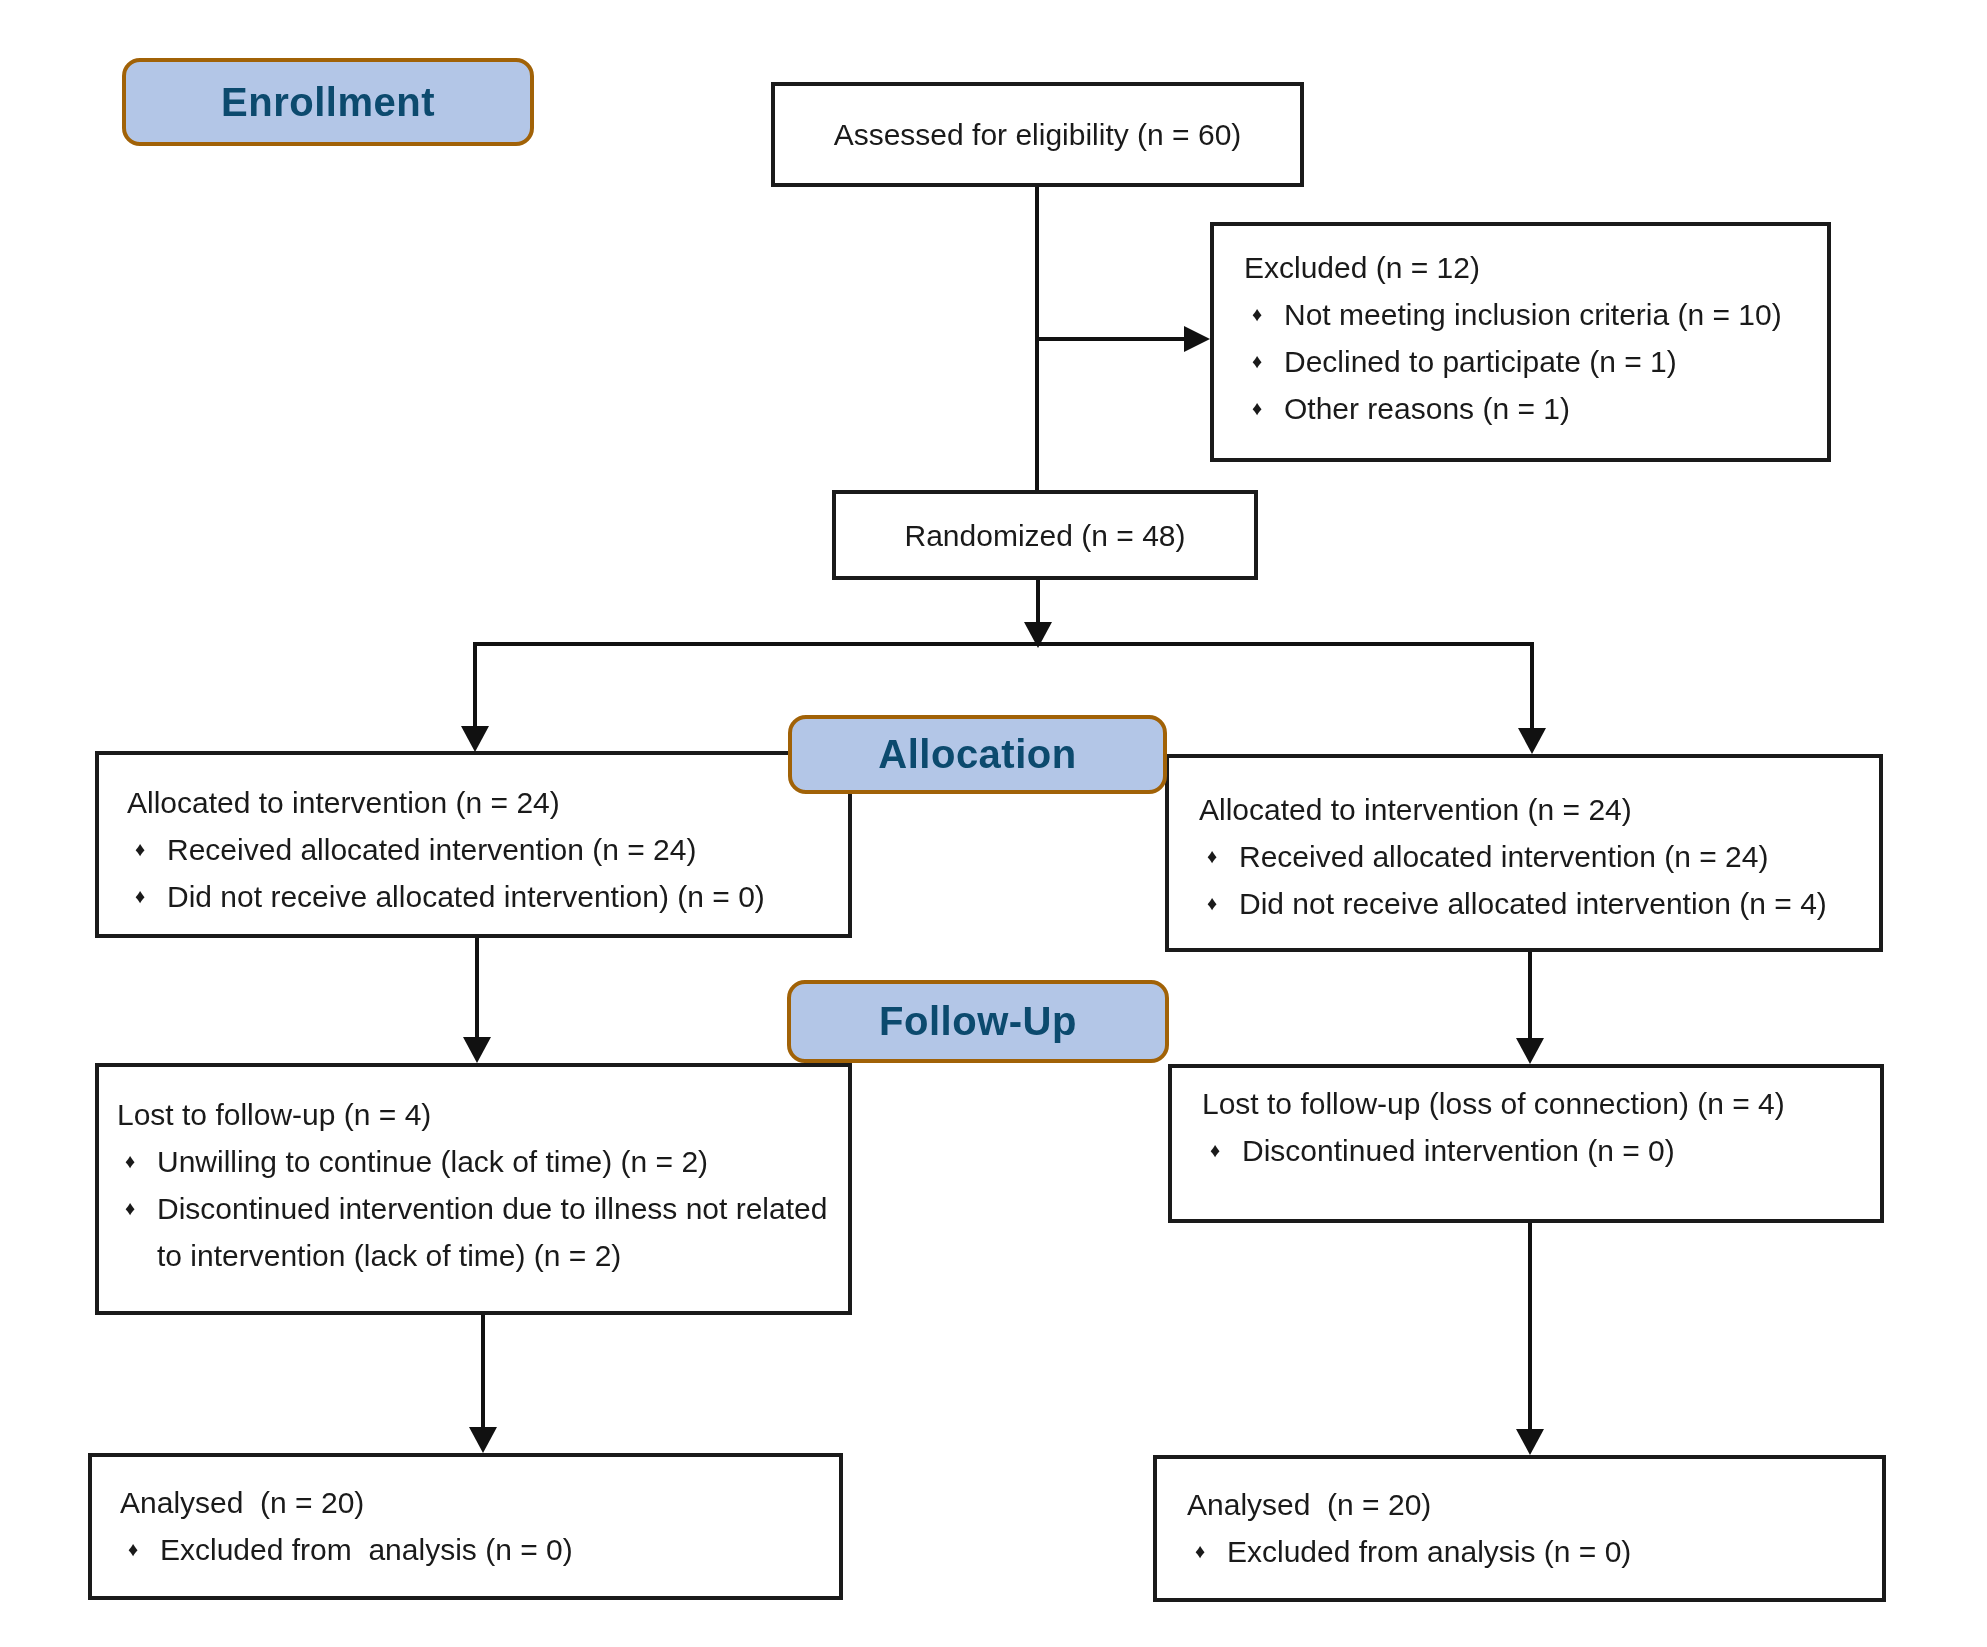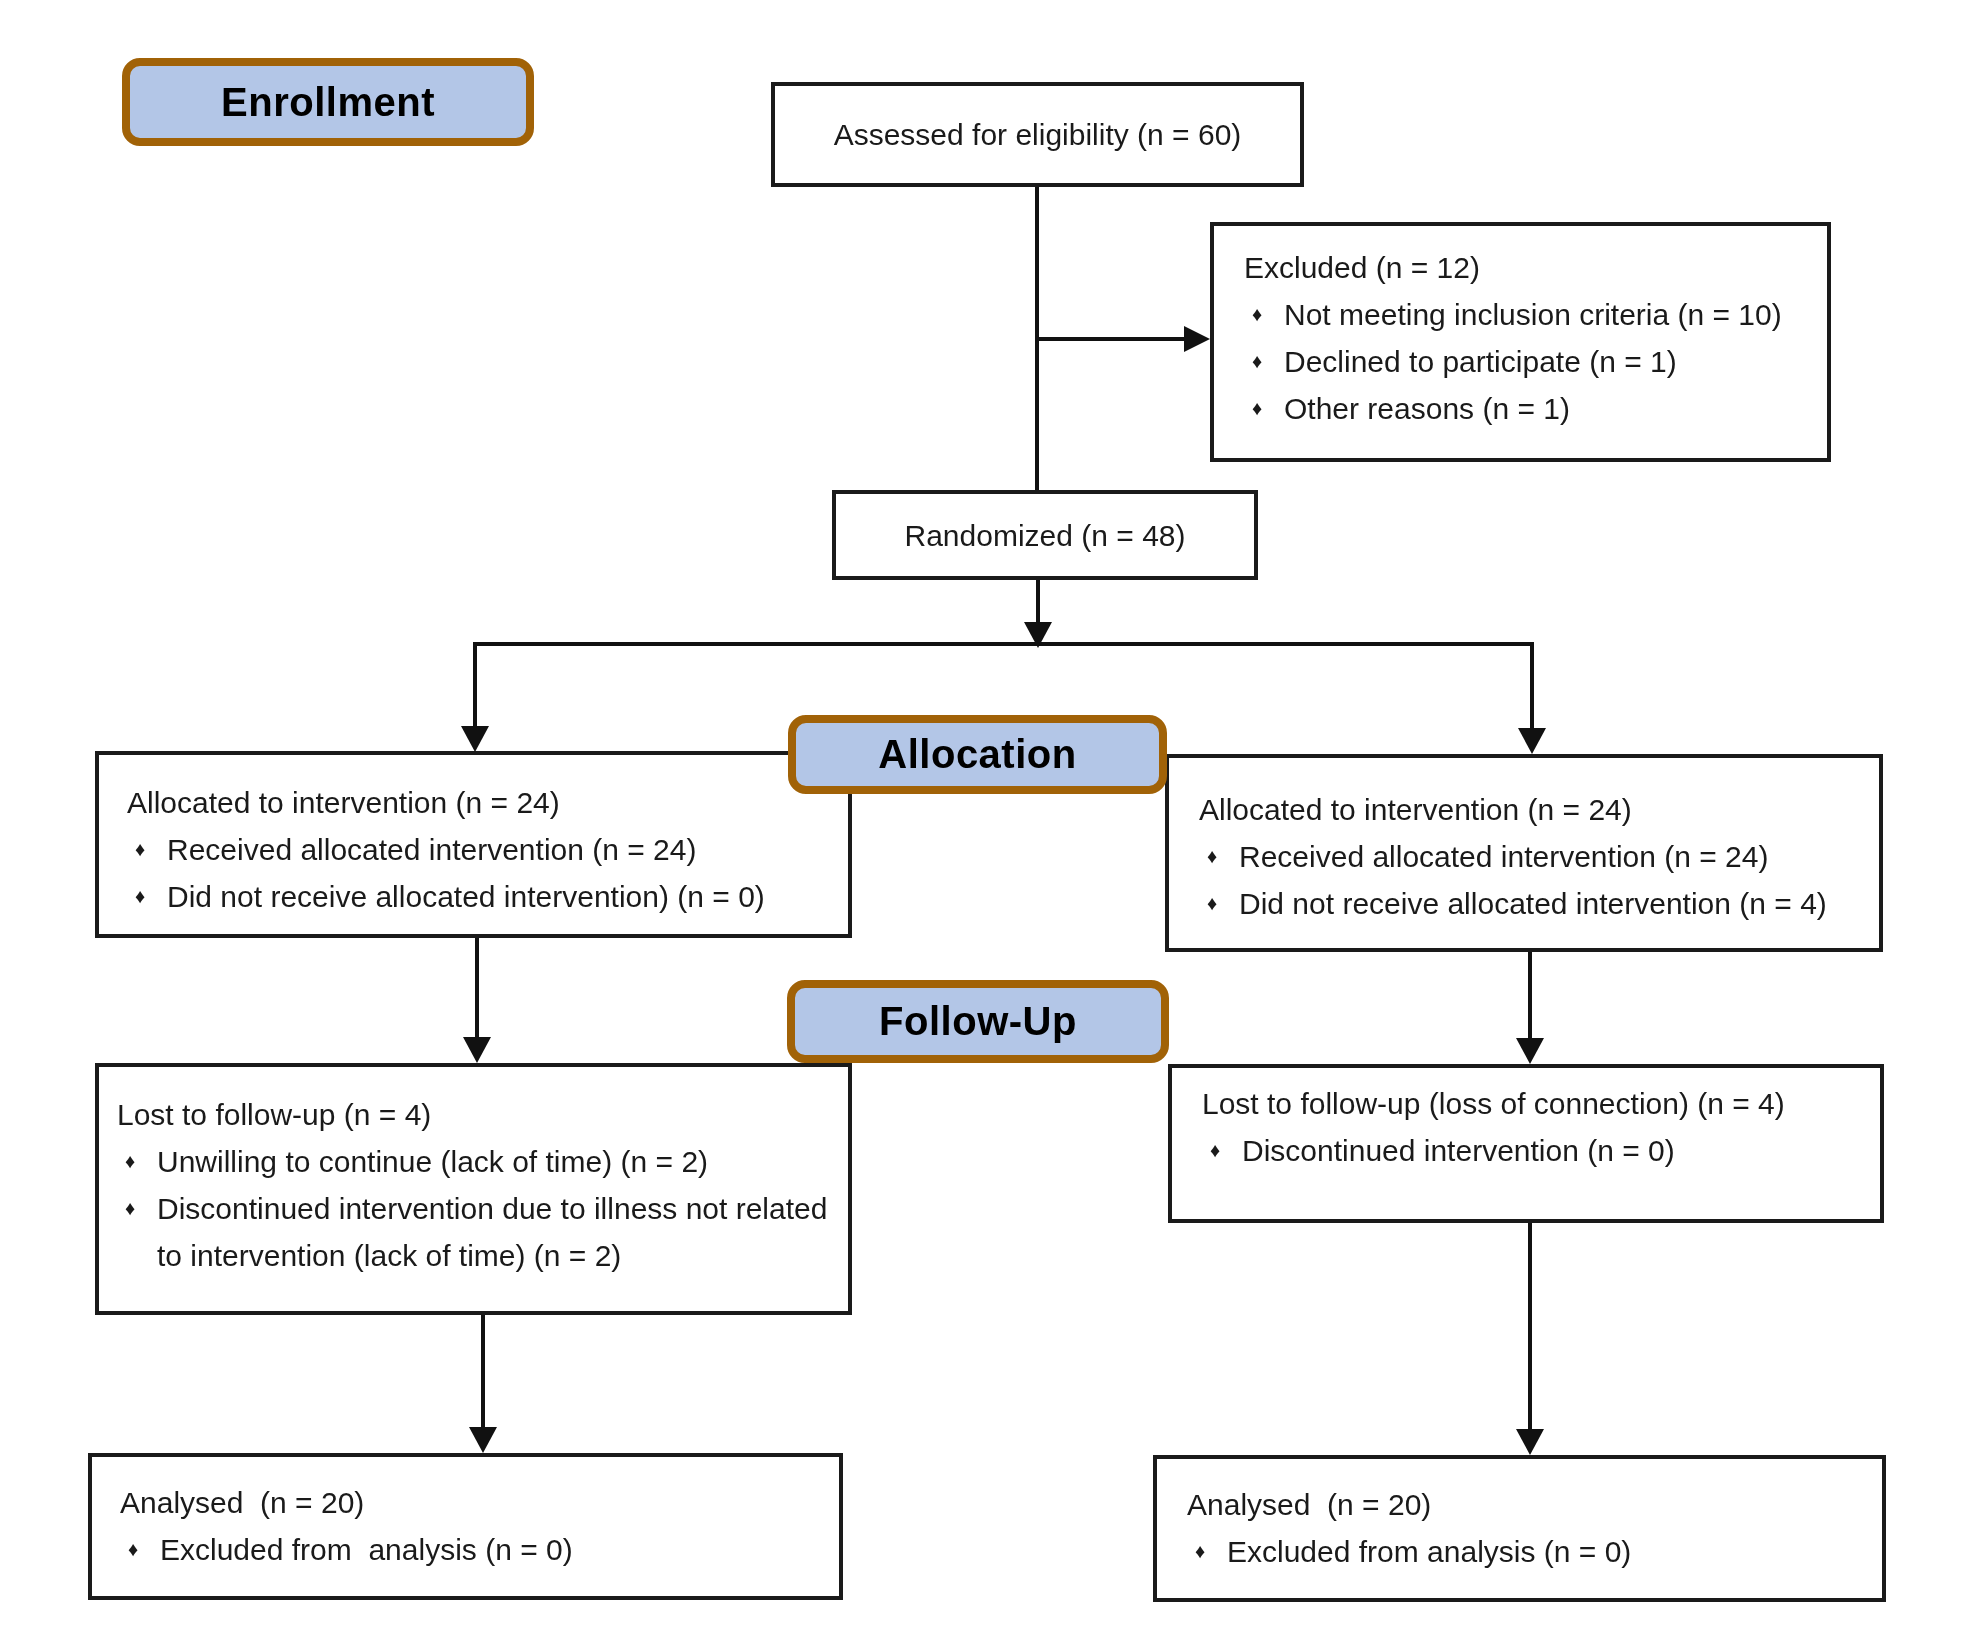--- a/index.html
+++ b/index.html
@@ -14,23 +14,23 @@
   }
   .fbox.center{display:flex;align-items:center;justify-content:center;text-align:center;}
   .title-line{white-space:pre-wrap;}
   .li{position:relative;padding-left:40px;padding-right:10px;}
   .li .blt{
     position:absolute;left:8px;top:0;font-size:20px;line-height:47px;color:#1a1a1a;
   }
   .li .li-text{white-space:pre-wrap;}
   
   .stage{
-    position:absolute;background:#b3c6e7;border:8px solid #a16207;border-radius:18px;
+    position:absolute;background:#b3c6e7;border:4px solid #a16207;border-radius:18px;
     box-sizing:border-box;display:flex;align-items:center;justify-content:center;
-    font-size:40px;font-weight:bold;color:#000000;z-index:5;letter-spacing:0.5px;
+    font-size:40px;font-weight:bold;color:#0c4a6e;z-index:5;letter-spacing:0.5px;
   }
   
   .vline,.hline{position:absolute;background:#111111;z-index:1;}
   .vline{width:4px;}
   .hline{height:4px;}
   .arr-down{
     position:absolute;width:0;height:0;z-index:2;
     border-left:14px solid transparent;border-right:14px solid transparent;
     border-top:26px solid #111111;
   }

